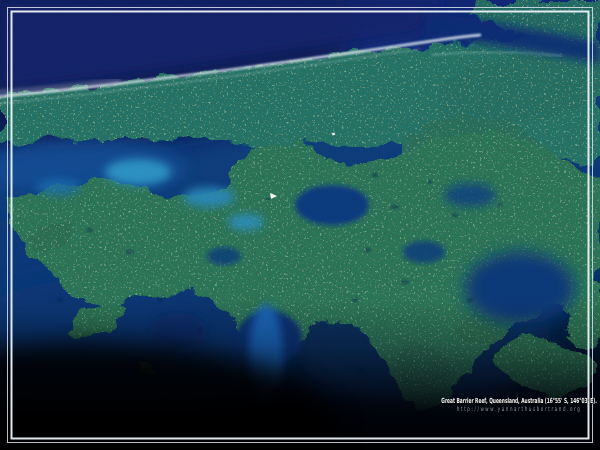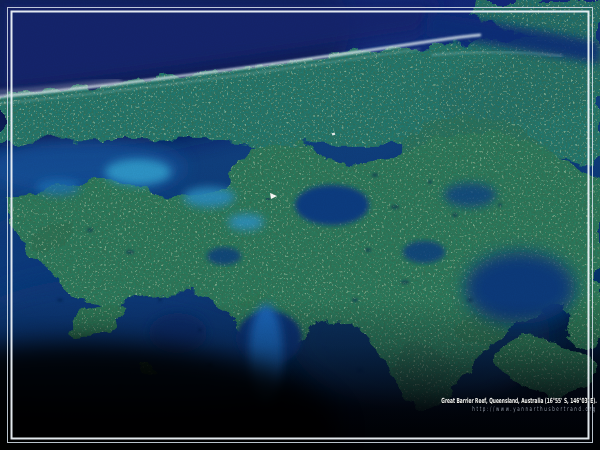--- a/index.html
+++ b/index.html
@@ -1,19 +1,19 @@
 <!DOCTYPE html>
 <html><head>
 <meta charset="utf-8">
 <style>
   html,body{margin:0;padding:0;background:#000;}
   #stage{position:relative;width:600px;height:450px;overflow:hidden;background:#0d2468;
          font-family:"DejaVu Sans","Liberation Sans",sans-serif;}
   #scene{position:absolute;left:0;top:0;width:600px;height:450px;display:block;}
-  .caption{position:absolute;right:3px;bottom:37px;text-align:right;z-index:5;pointer-events:none;}
+  .caption{position:absolute;right:3px;bottom:37px;text-align:center;z-index:5;pointer-events:none;}
   .cap-line1{font-size:7px;font-weight:bold;color:#f2f3f0;line-height:8px;white-space:nowrap;
              transform:scaleX(0.62);transform-origin:100% 50%;
              text-shadow:0 1px 1px rgba(0,0,0,0.9);}
   .cap-line2{font-size:6.5px;font-weight:normal;color:#8d96a4;line-height:8px;white-space:nowrap;
              letter-spacing:2.6px;transform:scaleX(0.62);transform-origin:100% 50%;
              text-shadow:0 1px 1px rgba(0,0,0,0.9);}
 </style>
 </head>
 <body>
 

